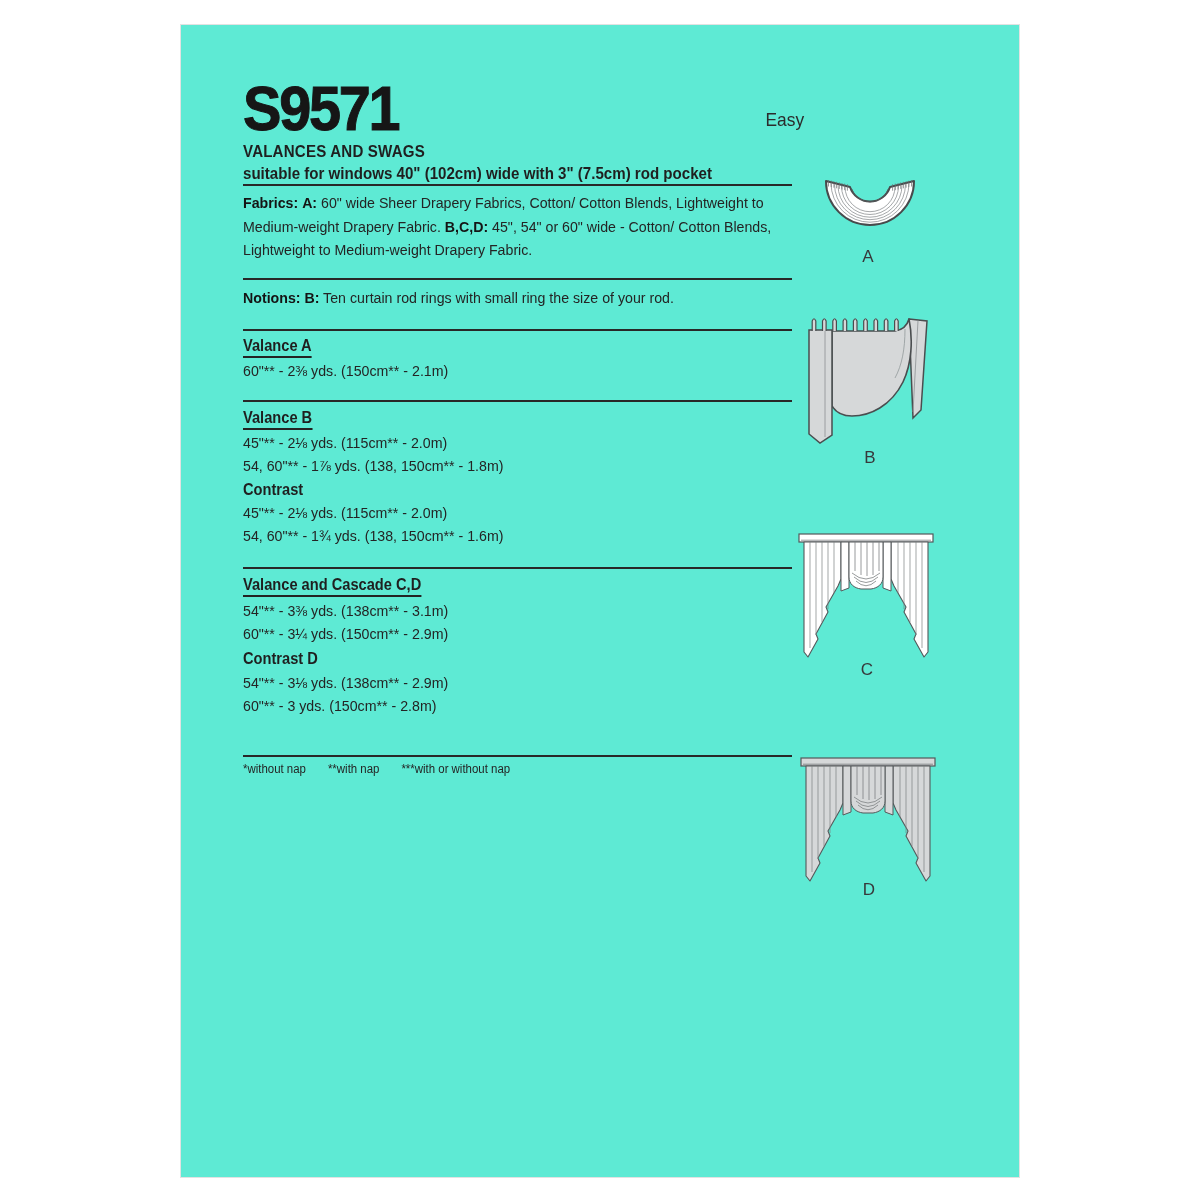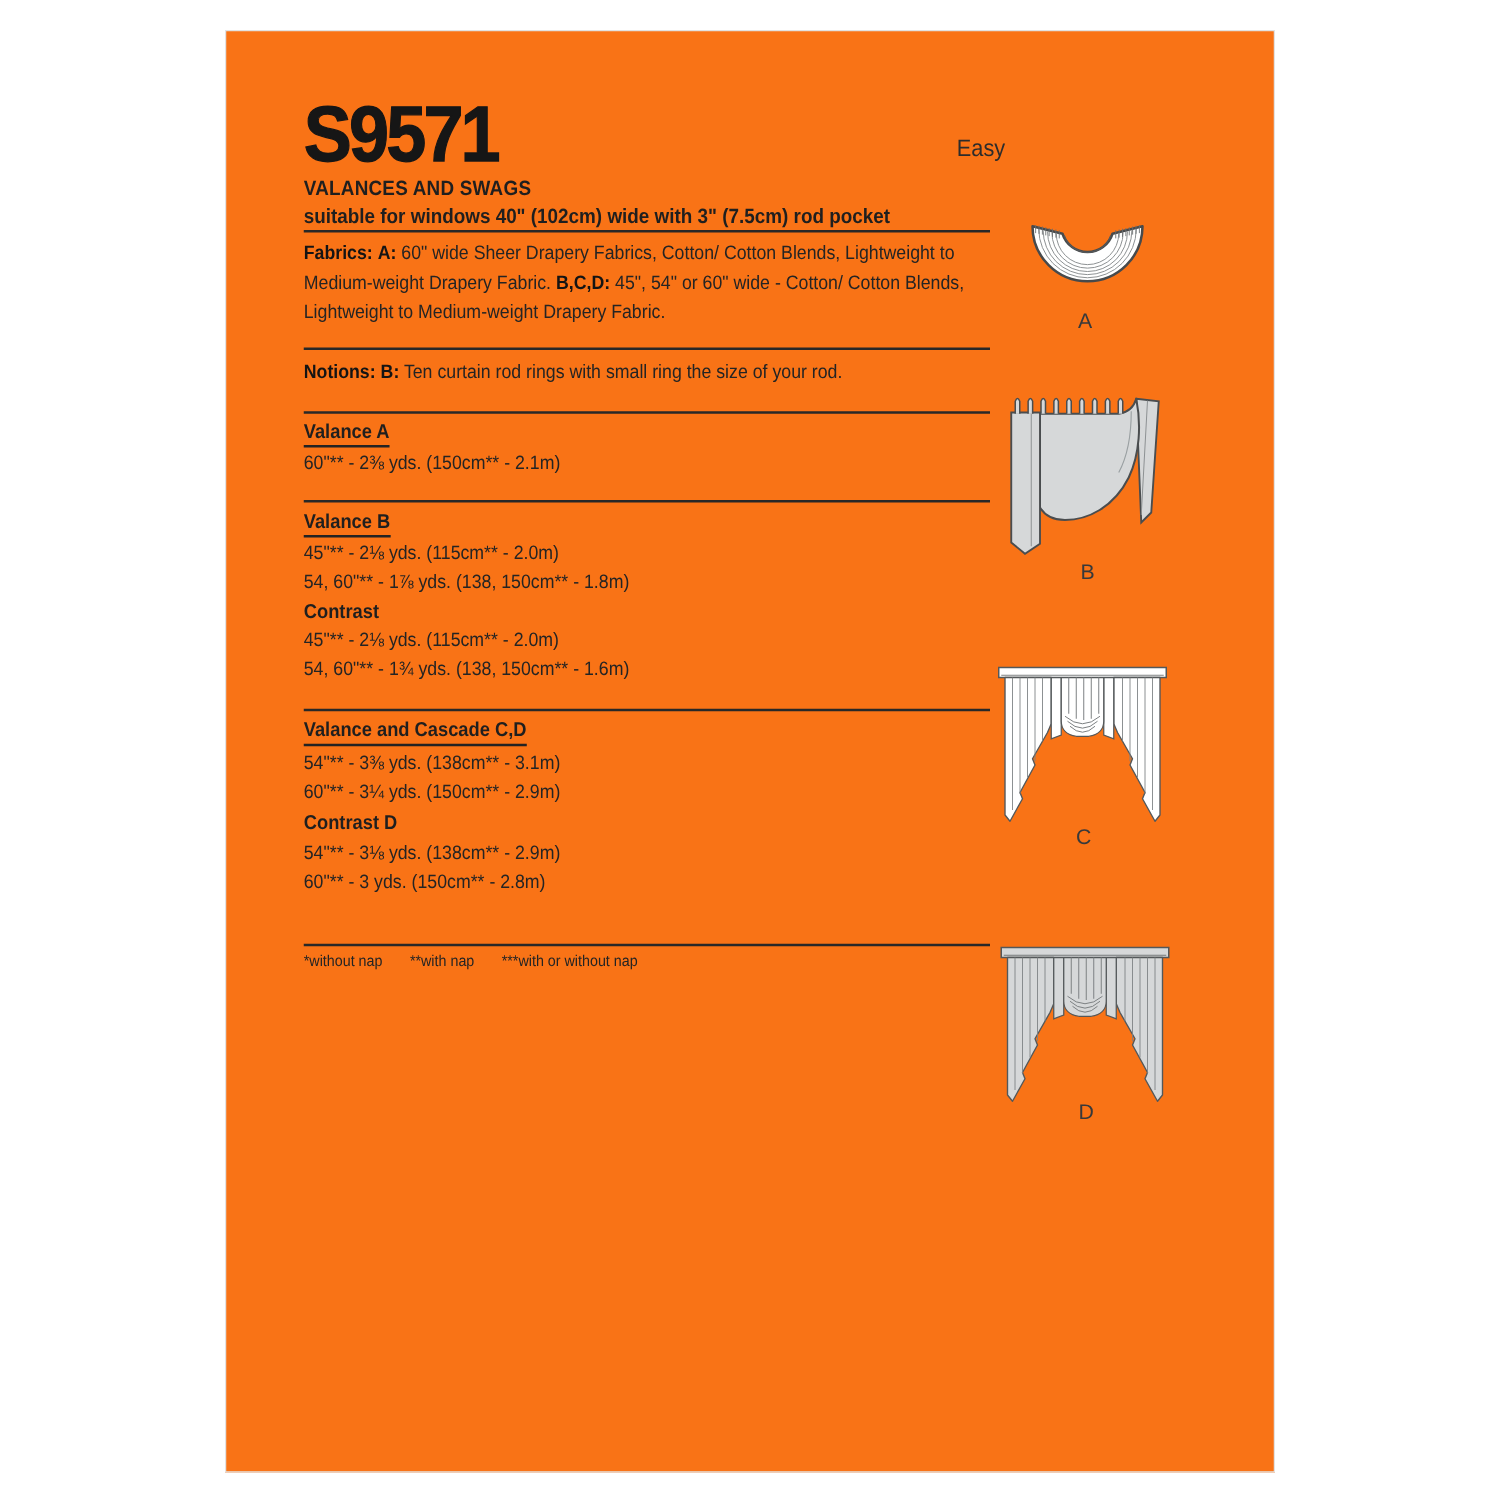--- a/index.html
+++ b/index.html
@@ -1,19 +1,19 @@
 <!DOCTYPE html>
 <html><head>
 <meta charset="utf-8">
 <style>
   * { margin:0; padding:0; box-sizing:border-box; }
   html,body { width:1200px; height:1200px; background:#ffffff;
     font-family:"Liberation Sans", sans-serif; color:#1f1f1f; }
   .sheet { position:absolute; left:180px; top:24px; width:840px; height:1154px;
-    background:#f97316; border:1px solid #e2e2e2; }
+    background:#5eead4; border:1px solid #e2e2e2; }
   .text-col { position:absolute; left:62px; top:0; width:600px; height:100%;
     transform:scaleX(0.915); transform-origin:0 0; }
   .abs { position:absolute; left:0; }
   .pattern-code { font-size:63px; font-weight:bold; letter-spacing:-2.5px; line-height:1;
     color:#161616; -webkit-text-stroke:1px #161616; }
   .easy { font-size:19px; color:#2c2c2c; }
   .cat { font-size:16.5px; font-weight:bold; letter-spacing:.2px; }
   .subtitle { font-size:16.5px; font-weight:bold; }
   .rule { height:2px; background:#282828; width:600px; }
   .body-txt { font-size:15.5px; line-height:23.5px; width:600px; color:#242424; }

